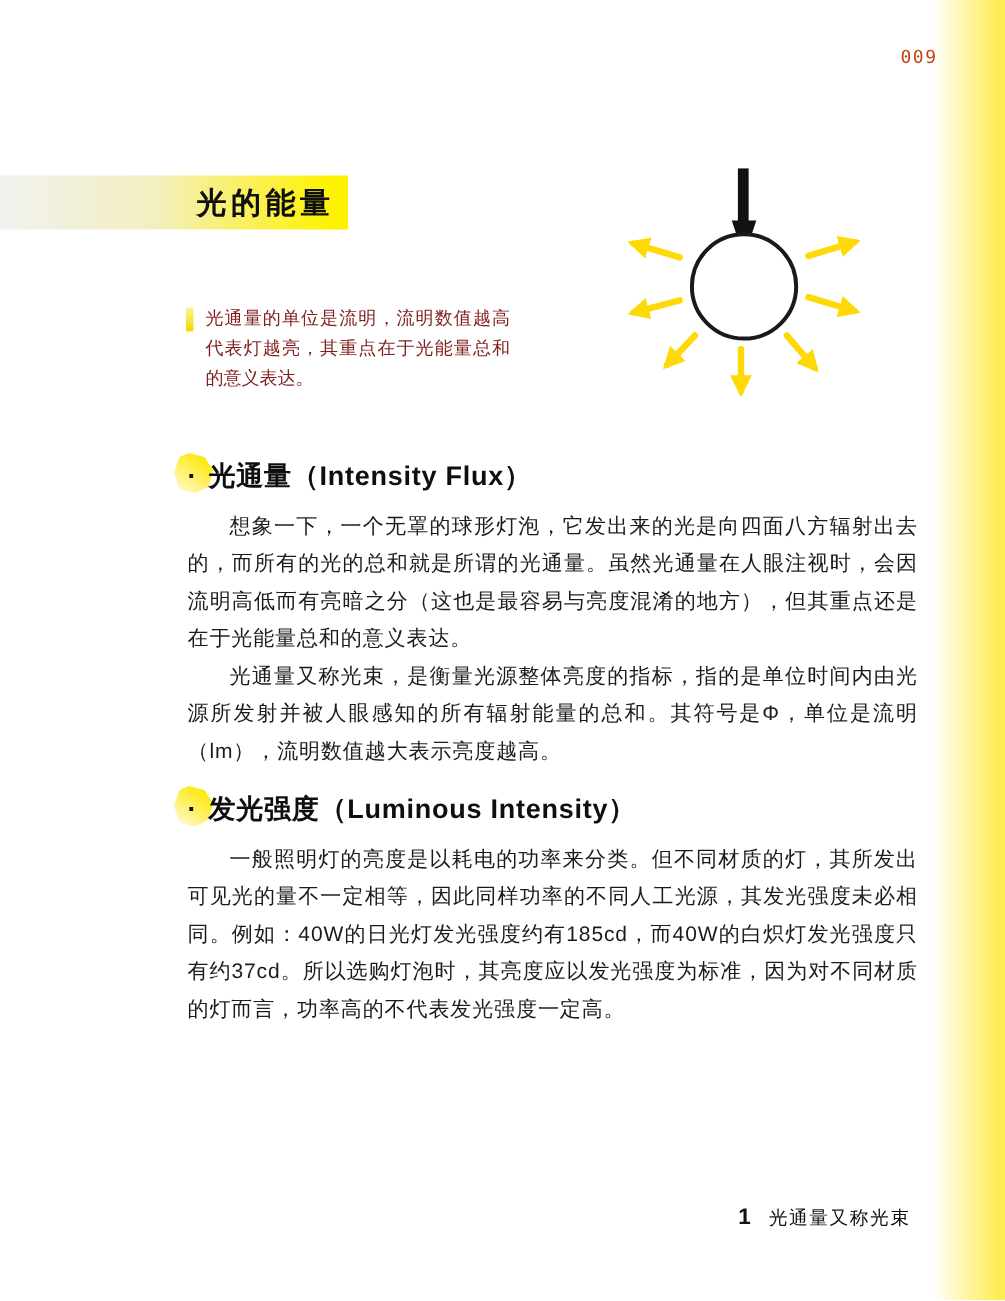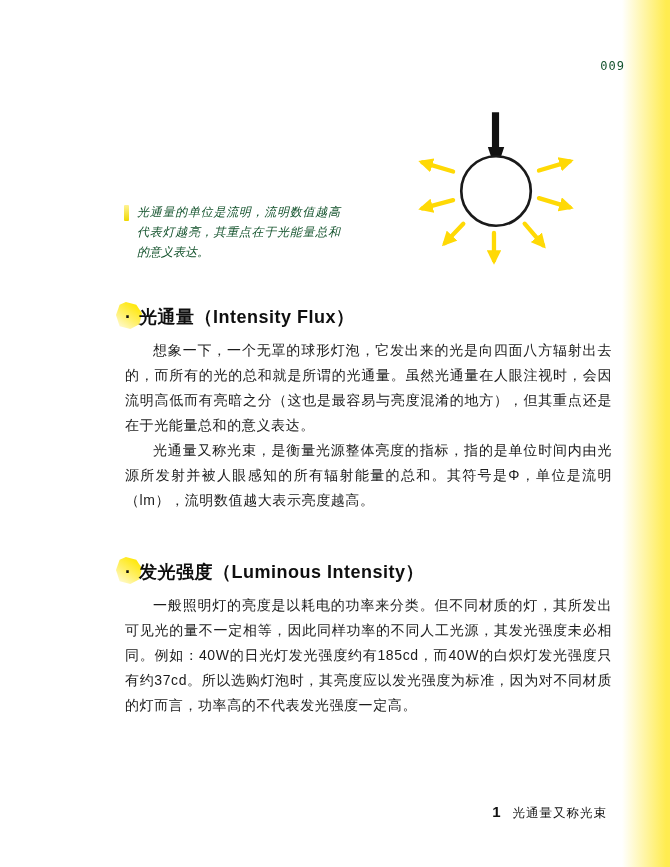--- a/index.html
+++ b/index.html
@@ -14,46 +14,46 @@
   }
   
   .edge-gradient {
     position:absolute; top:0; right:0; width:48px; height:100%;
     background:linear-gradient(to right, rgba(255,238,80,0) 0%, #ffec50 92%);
     pointer-events:none;
   }
   .page-number {
     position:absolute; top:31px; right:45px;
     font-family:"DejaVu Sans Mono", monospace;
-    font-size:12px; letter-spacing:1px; color:#14532d;margin-top:28px;
+    font-size:12px; letter-spacing:1px; color:#c2410c;
   }
   
   .title-banner {
     position:absolute; left:0; top:117px; width:232px; height:36px;
     background:linear-gradient(to right, #f1f1ef 0%, #f3efc0 45%, #fff200 95%);
     display:flex; align-items:center; justify-content:flex-end;
     padding-right:9px;
   }
   .title-text { font-size:20px; font-weight:bold; letter-spacing:3px; color:#0f0f0f; }
   
   .bulb { position:absolute; left:403px; top:110px; width:184px; height:164px; }
   
   .side-note { position:absolute; left:124px; top:202px; width:216px; display:flex; align-items:flex-start; }
   .note-bar {
     flex:0 0 5px; height:16px; margin-top:3px; margin-right:8px;
     background:linear-gradient(180deg, #fff394, #efd800); border-radius:1px;
   }
-  .note-text { font-size:12px; line-height:20px; text-align:justify; color:#14532d;font-style:italic; }
+  .note-text { font-size:12px; line-height:20px; text-align:justify; color:#7f1d1d; }
   
   .content { position:absolute; left:125px; top:305px; width:487px; }
   .section-heading {
     position:relative; margin:0 0 9px 0; height:24px; line-height:24px;
     font-size:18px; font-weight:bold; color:#0f0f0f; letter-spacing:0.5px;
   }
-  .section-heading.second { margin-top:47px; }
+  .section-heading.second { margin-top:14px; }
   .burst {
     position:absolute; left:-9px; top:-3px; width:26px; height:27px;
     background:linear-gradient(215deg, #ffe700 12%, #fff068 55%, #fffbda 95%);
     clip-path:polygon(38% 0%, 78% 10%, 100% 42%, 90% 82%, 55% 100%, 14% 90%, 0% 48%, 14% 10%);
   }
   .bullet { position:relative; margin-right:2px; }
   .heading-text { position:relative; }
   .body-para {
     font-size:14px; line-height:25px; letter-spacing:0.6px;
     text-align:justify; text-indent:2em; color:#1b1b1b;
@@ -64,20 +64,23 @@
 </style>
 </head>
 <body>
 
 <div class="page">
 
   <div class="edge-gradient"></div>
 
   <div class="page-number">009</div>
 
+  <div class="title-banner">
+    <span class="title-text">光的能量</span>
+  </div>
 
   <svg class="bulb" viewBox="405 112 180 160" xmlns="http://www.w3.org/2000/svg" aria-hidden="true">
     <defs>
       <marker id="ah" markerWidth="3.4" markerHeight="3.4" refX="2.4" refY="1.7" orient="auto" markerUnits="strokeWidth">
         <path d="M0,0 L3.4,1.7 L0,3.4 Z" fill="#ffd905"></path>
       </marker>
     </defs>
     <g stroke="#ffd905" stroke-width="4.2" stroke-linecap="round">
       <line x1="454" y1="172" x2="424" y2="163" marker-end="url(#ah)"></line>
       <line x1="454" y1="200" x2="424" y2="208" marker-end="url(#ah)"></line>

